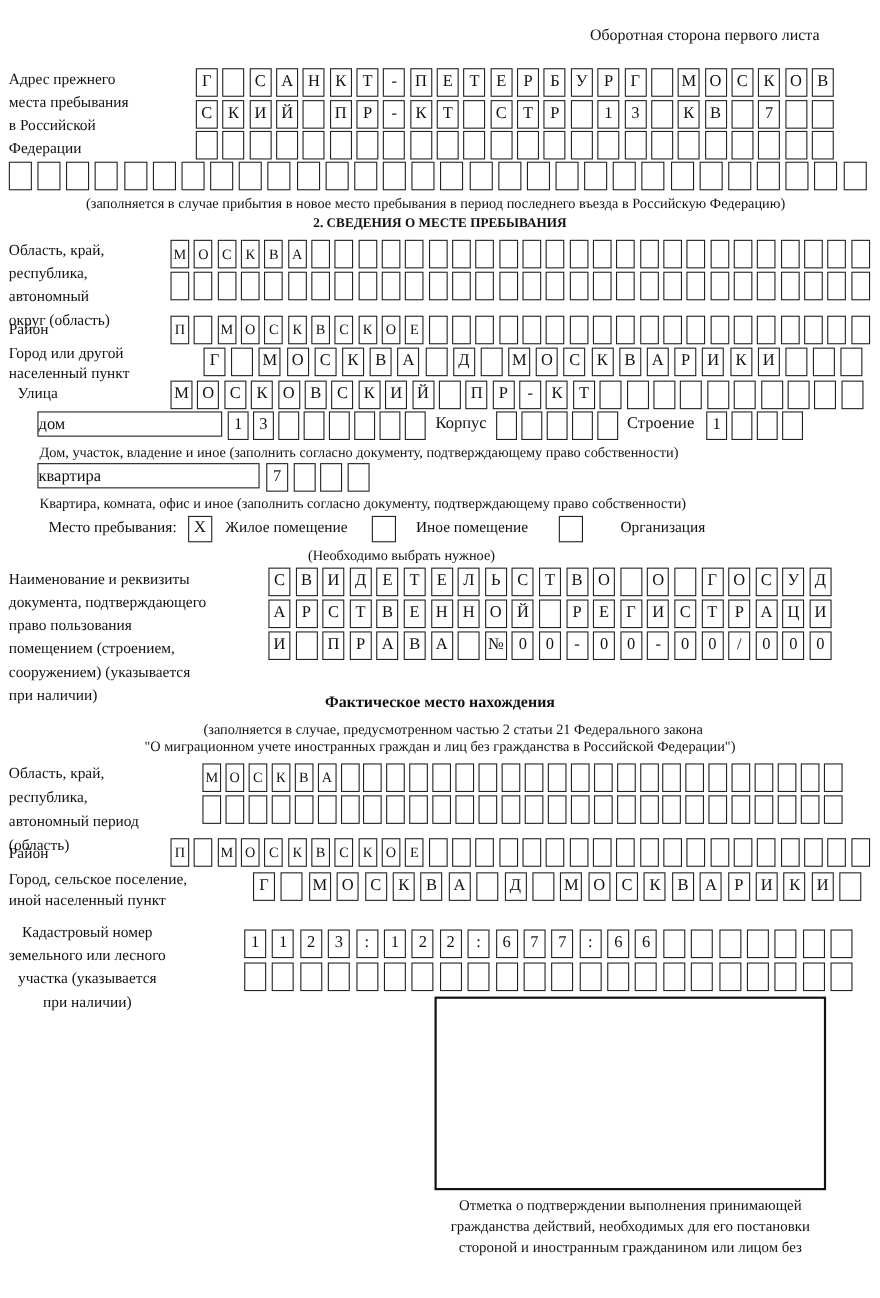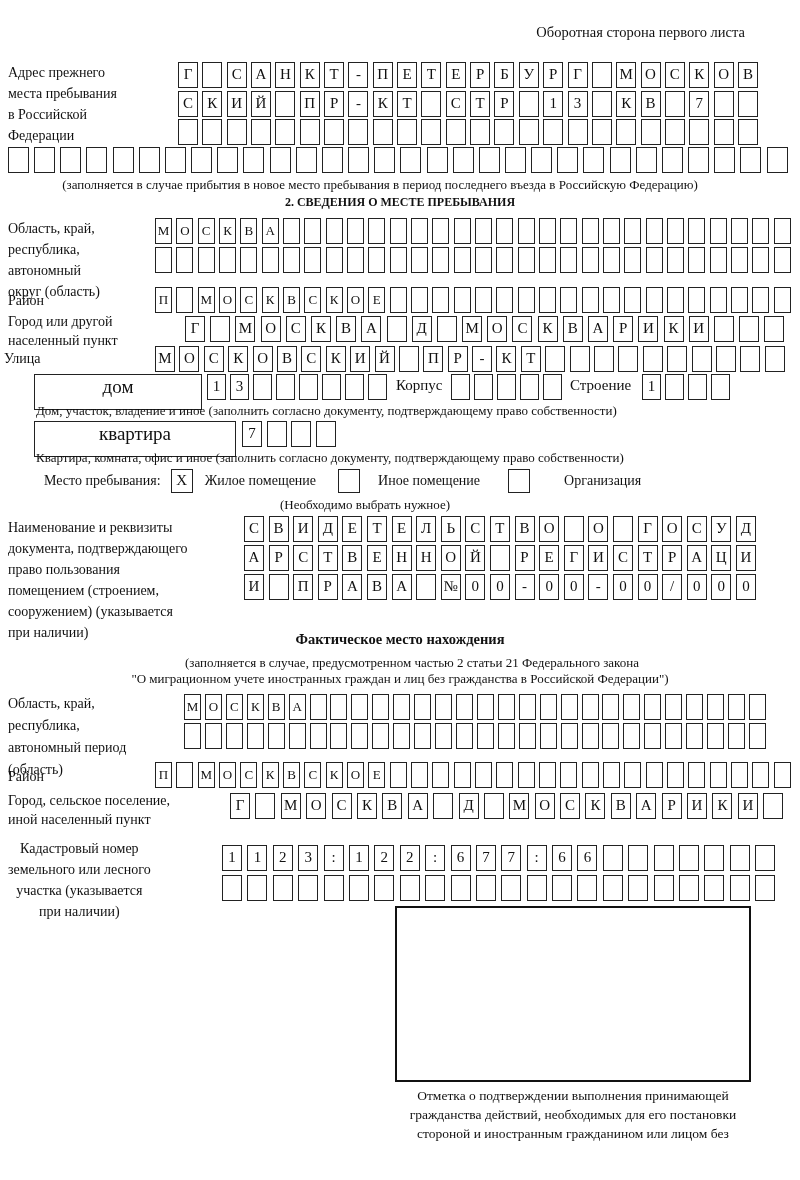--- a/index.html
+++ b/index.html
@@ -20,22 +20,22 @@
   .r30{gap:4.34px}.r30 .cell{width:17px;font-size:13px}
   .r28{gap:3.93px}.r28 .cell{width:17px;font-size:13px}
   .r26{gap:4.4px}
   .r24c{gap:5.2px}
   .r22{gap:5.4px}
   .r21{gap:4.6px}
   .r8{gap:4px}.r8 .cell{width:19px}
   .r5{gap:4px}.r5 .cell{width:19px}
   .r4s{gap:4px}.r4s .cell{width:19px}
   .r4{gap:4.7px}
-  .widebox{box-sizing:border-box;border:1.7px solid #222;height:36px;background:#fff;
-           text-align:center;font-size:19px;line-height:23px;}
+  .widebox{box-sizing:border-box;border:1.7px solid #222;height:23px;background:#fff;
+           font-size:15px;line-height:23px;}
   .chk{box-sizing:border-box;width:22px;height:24px;border:1.7px solid #222;background:#fff;
        text-align:center;font-size:15px;line-height:21px;flex:none;}
   .stayrow{display:flex;align-items:center;font-size:14px;}
   .stamp{box-sizing:border-box;border:2px solid #111;background:#fff;}
   .cap{font-size:13.5px;line-height:19px;text-align:center;}
 </style>
 </head>
 <body>
 
 <div class="page">
@@ -151,21 +151,21 @@
       <span class="cell"></span>
       <span class="cell"></span>
       <span class="cell"></span>
       <span class="cell"></span>
       <span class="cell"></span>
       <span class="cell"></span>
       <span class="cell"></span>
       <span class="cell"></span>
       <span class="cell"></span>
     </div>
-  <div class="abs note center" style="top:177px;left:0;width:760px;">(заполняется в случае прибытия в новое место пребывания в период последнего въезда в Российскую Федерацию)</div>
+  <div class="abs note center" style="top:177px;left:16px;width:760px;">(заполняется в случае прибытия в новое место пребывания в период последнего въезда в Российскую Федерацию)</div>
 
   <div class="abs bold center" style="top:195px;left:0;width:800px;font-size:12px;">2. СВЕДЕНИЯ О МЕСТЕ ПРЕБЫВАНИЯ</div>
 
   <div class="abs lbl" style="top:218px;left:8px;">
     <div>Область, край,</div>
     <div>республика,</div>
     <div>автономный</div>
     <div>округ (область)</div>
   </div>
   <div class="abs row r30" style="top:218px;left:155px;">
@@ -291,21 +291,21 @@
       <span class="cell">А</span>
       <span class="cell">Р</span>
       <span class="cell">И</span>
       <span class="cell">К</span>
       <span class="cell">И</span>
       <span class="cell"></span>
       <span class="cell"></span>
       <span class="cell"></span>
     </div>
 
-  <div class="abs lbl" style="top:348px;left:4px;">Улица</div>
+  <div class="abs lbl" style="top:348px;left:16px;">Улица</div>
   <div class="abs row r26" style="top:346px;left:155px;">
       <span class="cell">М</span>
       <span class="cell">О</span>
       <span class="cell">С</span>
       <span class="cell">К</span>
       <span class="cell">О</span>
       <span class="cell">В</span>
       <span class="cell">С</span>
       <span class="cell">К</span>
       <span class="cell">И</span>

